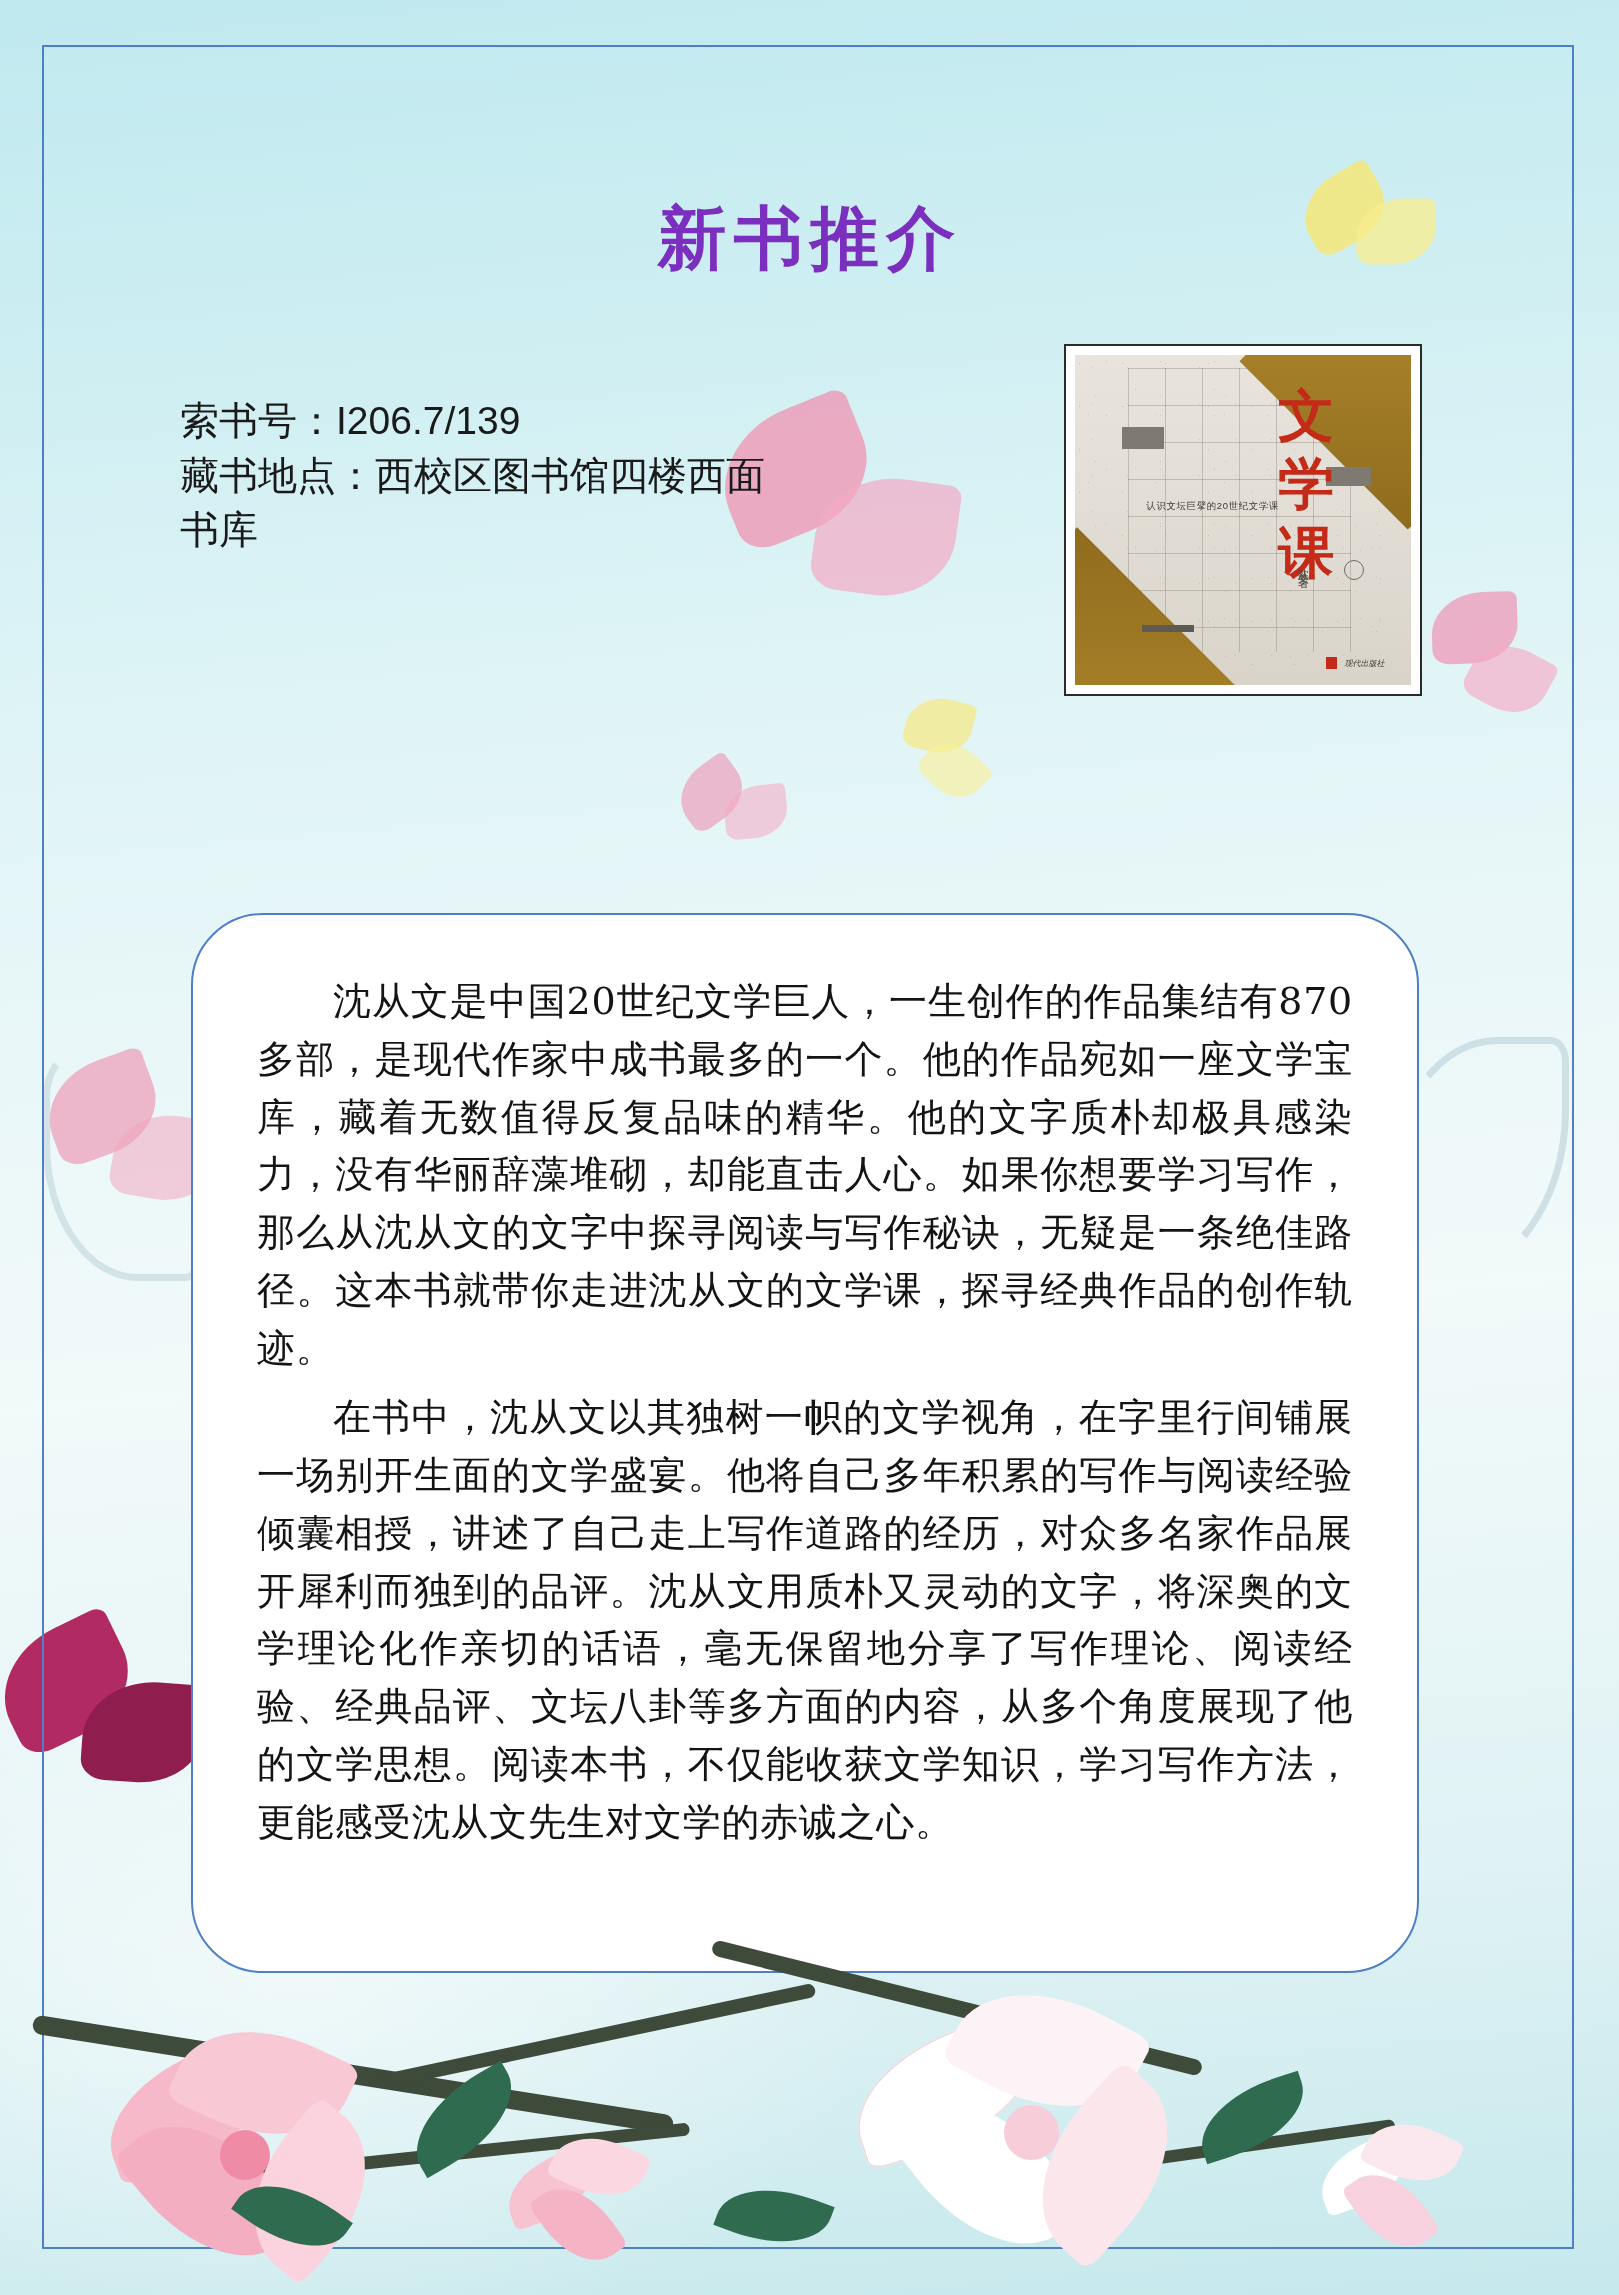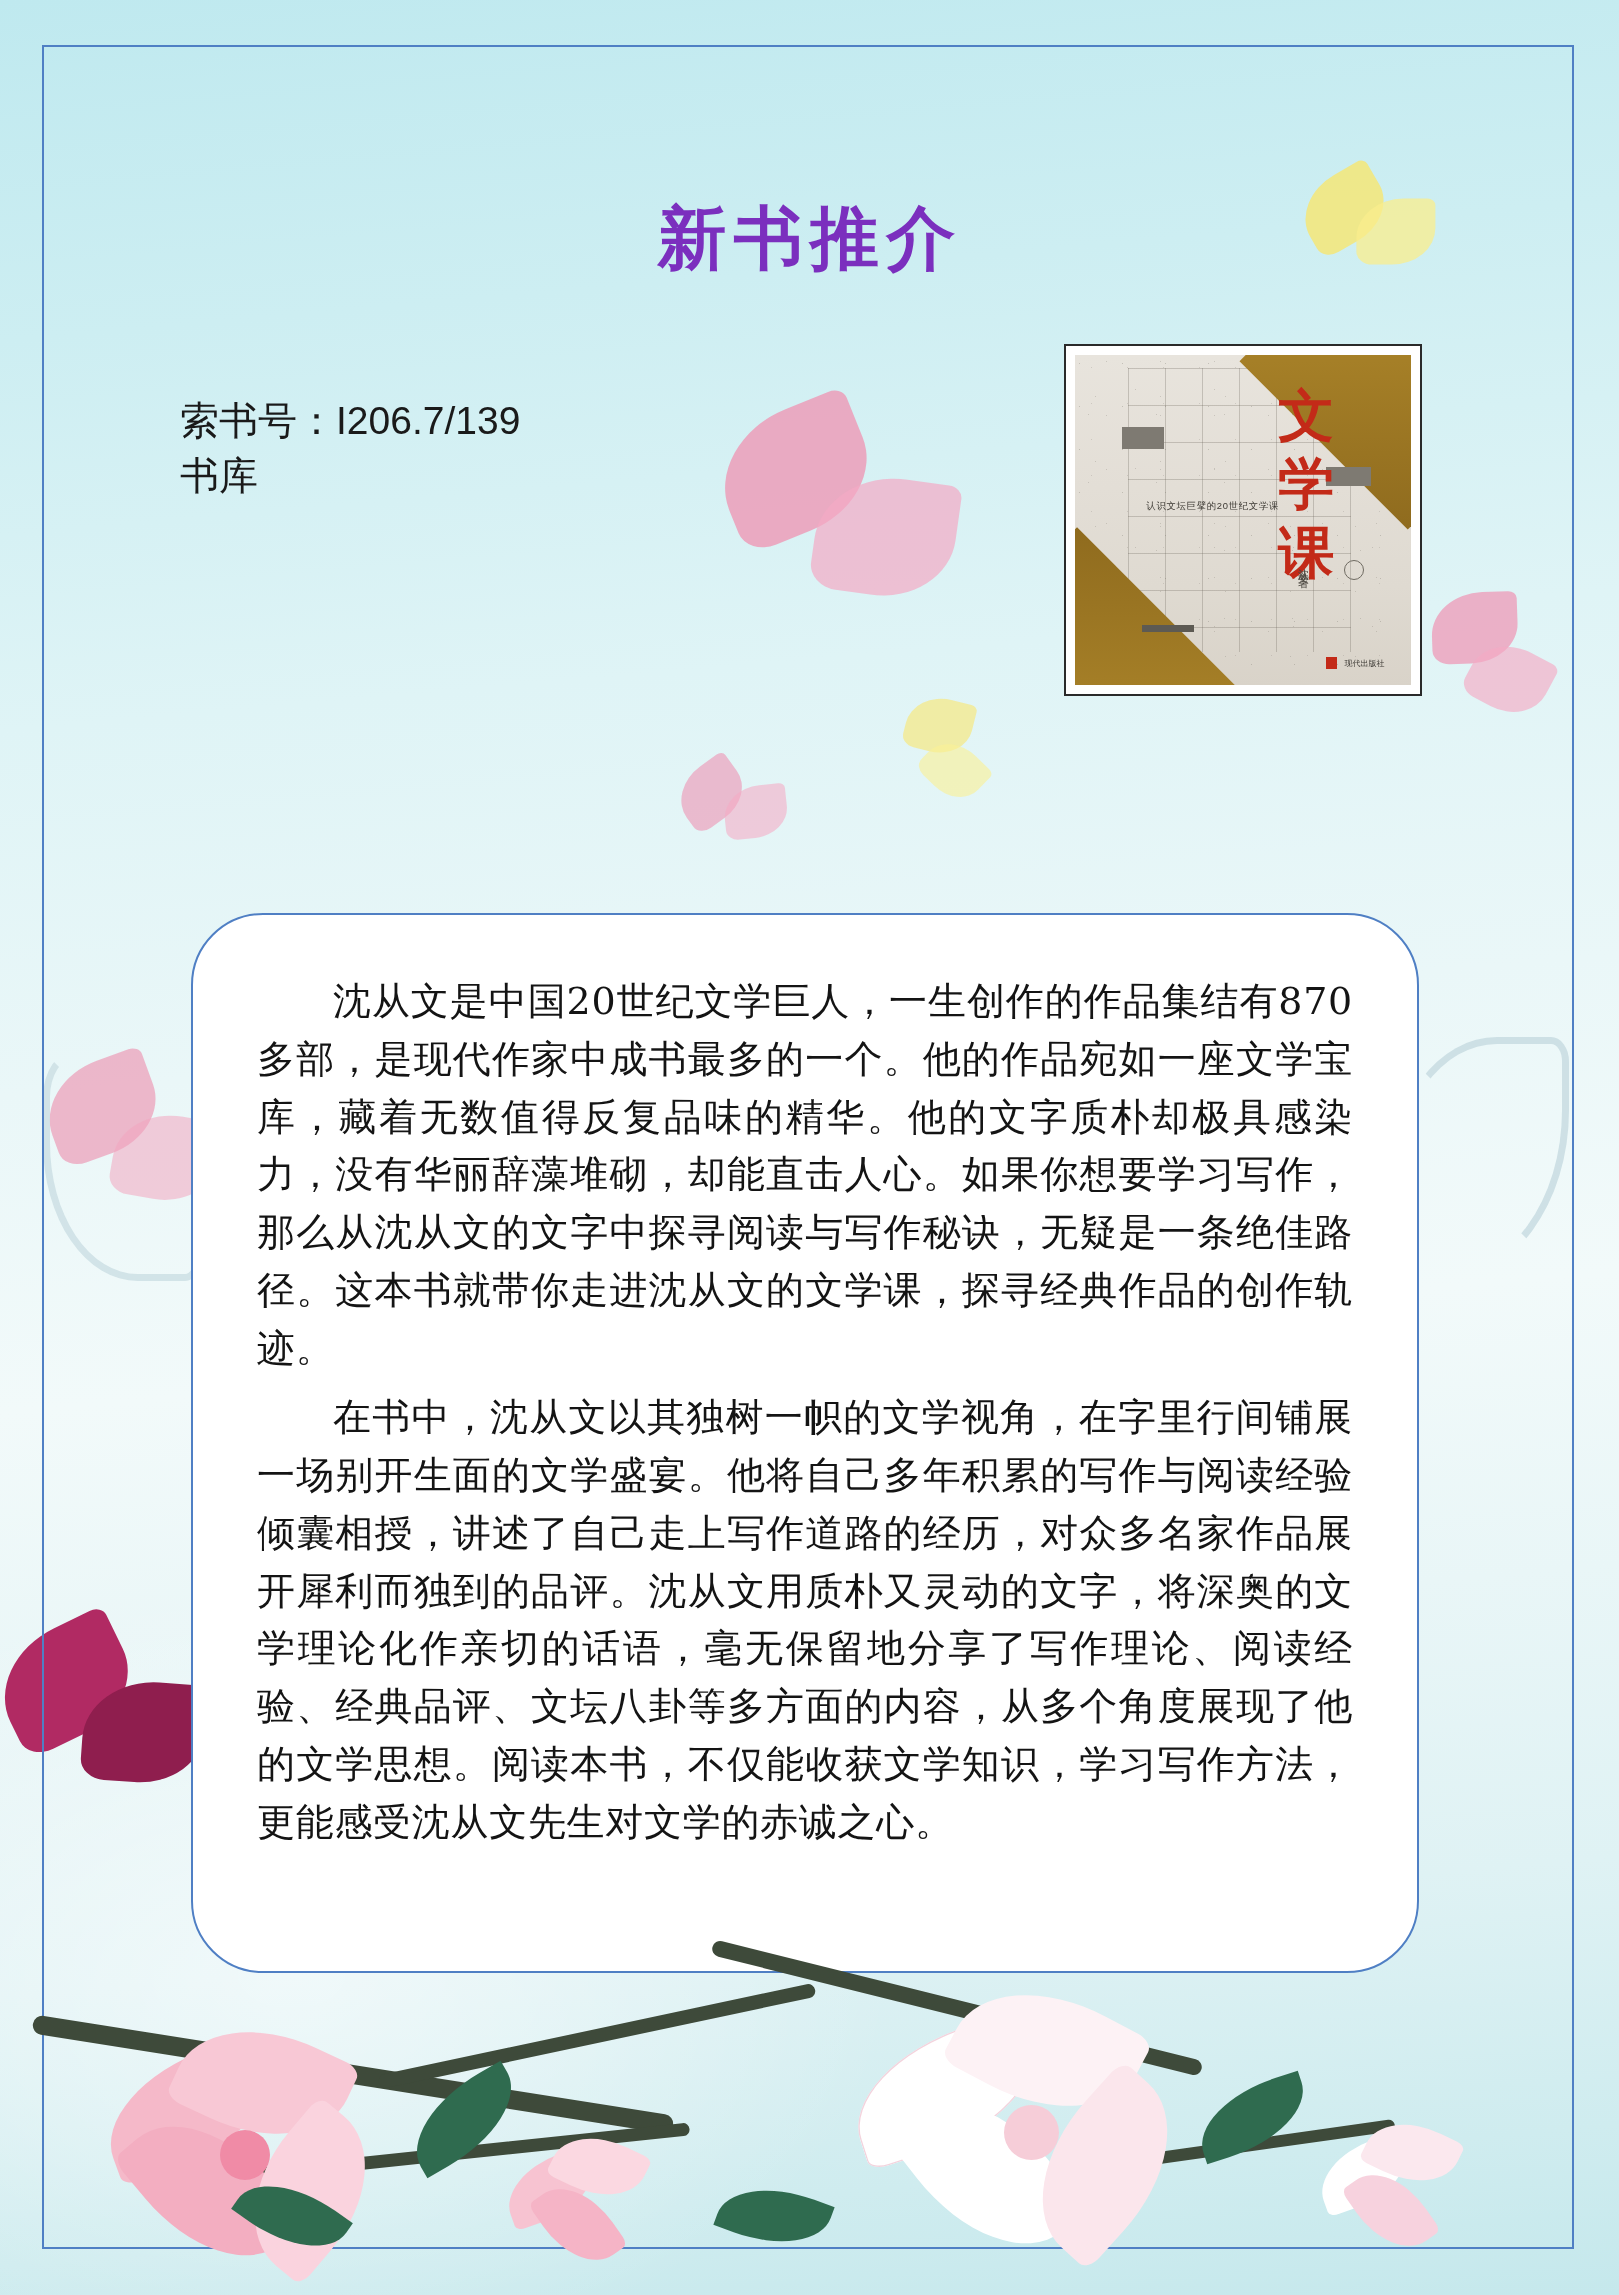--- a/index.html
+++ b/index.html
@@ -183,20 +183,21 @@
   }
   .cv-publisher {
     position: absolute;
     right: 8%;
     bottom: 5%;
     display: flex;
     align-items: center;
     gap: 7px;
     font-size: 8px;
     color: #3a3732;
+    font-style: italic;
   }
   .cv-pub-mark {
     width: 11.5px; height: 11.5px;
     background: #c32a18;
   }
 
   
   .card {
     position: absolute;
     left: 191px;
@@ -287,20 +288,21 @@
 
   <div style="position:absolute; left:1389px; top:1037px; width:166px; height:230px; border:7.2px solid rgba(200,220,226,0.85); border-radius:60% 10% 70% 20%; border-left-color:transparent; border-bottom-color:transparent;"></div>
   <div style="position:absolute; left:43px; top:1051px; width:144px; height:216px; border:7.2px solid rgba(200,220,226,0.75); border-radius:20% 70% 10% 60%; border-right-color:transparent; border-top-color:transparent;"></div>
 
   <div class="frame"></div>
 
   <div class="title">新书推介</div>
 
   <div class="entry">
     <div>索书号：I206.7/139</div>
+    <div>藏书地点：西校区图书馆四楼西面</div>
     <div>书库</div>
   </div>
 
   <div class="cover-frame">
     <div class="cover-inner">
       <div class="cv-grid"></div>
       <div class="cv-corner-tr"></div>
       <div class="cv-corner-bl"></div>
       <div class="cv-block" style="left:14%; top:22%; width:42px; height:21.6px;"></div>
       <div class="cv-block" style="right:12%; top:34%; width:45px; height:18.7px;"></div>

